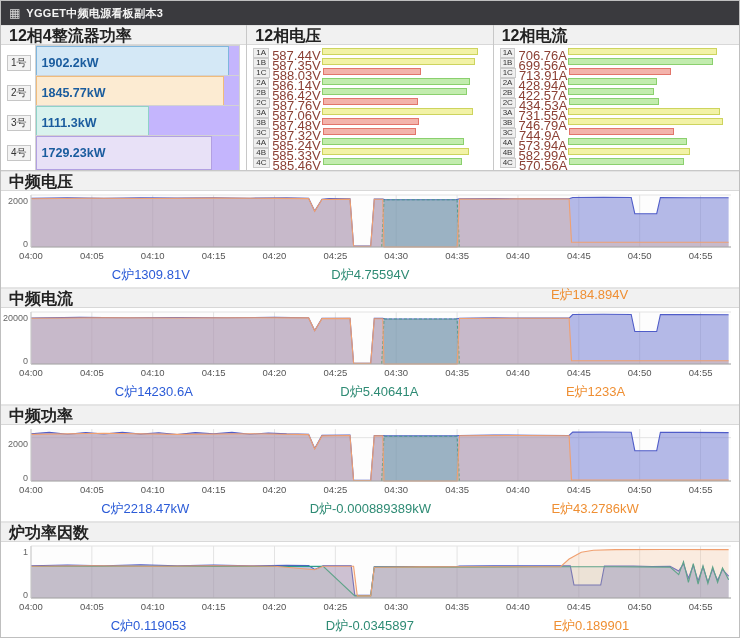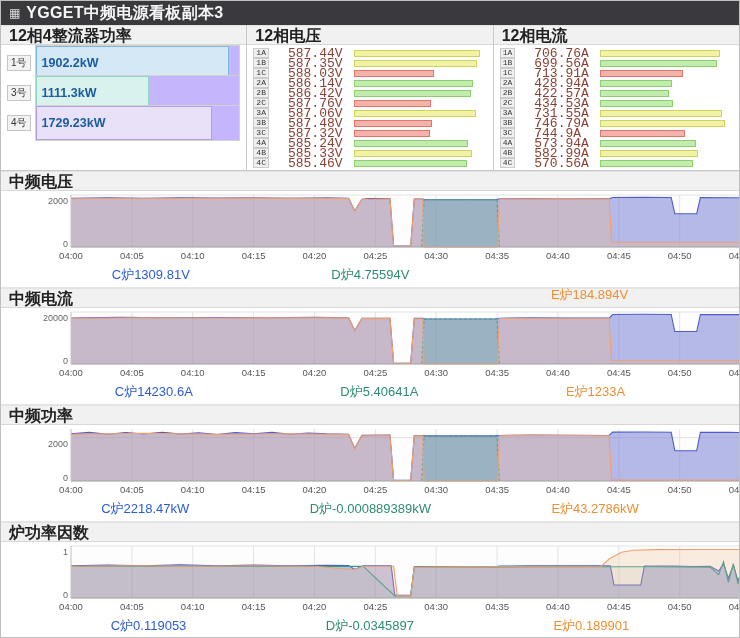--- a/index.html
+++ b/index.html
@@ -5,21 +5,21 @@
   html,body{margin:0;padding:0;}
   body{
     width:740px;height:638px;overflow:hidden;
     font-family:"Liberation Sans","DejaVu Sans",sans-serif;
     background:#fff;color:#222;border:1px solid #bfbfbf;box-sizing:border-box;
   }
   *{box-sizing:border-box;}
   
   .titlebar{height:24px;display:flex;align-items:center;background:#3a3a3e;color:#f5f5f5;padding:0 8px;gap:6px;}
   .titlebar .tb-icon{font-size:12px;color:#d8d8d8;line-height:1;}
-  .titlebar .tb-title{font-size:16px;font-weight:bold;letter-spacing:.3px;}
+  .titlebar .tb-title{font-size:11px;font-weight:bold;letter-spacing:.3px;}
   
   .top{display:flex;height:146px;border-bottom:1px solid #c8c8c8;background:#fff;}
   .panel{flex:1;min-width:0;border-right:1px solid #c8c8c8;display:flex;flex-direction:column;}
   .panel:last-child{border-right:none;}
   .panel-header,.section-header{
     background:#f1f1f1;border-bottom:1px solid #d8d8d8;border-top:1px solid #e3e3e3;
     font-size:16px;font-weight:bold;color:#222;padding:3px 8px;height:20px;line-height:14px;flex:0 0 auto;
   }
   .panel-body{flex:1;padding:4px 6px;overflow:hidden;}
   
@@ -28,51 +28,58 @@
   .chip{background:#f3f3f3;border:1px solid #c6c6c6;font-size:10px;color:#333;padding:1px 3px;line-height:12px;flex:0 0 auto;}
   .rect-track{position:relative;flex:1;height:36px;border:1px solid #d2d2d2;background:#c4b5fd;}
   .rect-bar{position:absolute;left:0;top:0;bottom:0;}
   .c-blue{background:#d4e8f6;border:1px solid #7fb6de;}
   .c-orange{background:#fcebd2;border:1px solid #f0bc7c;}
   .c-teal{background:#d9f2ee;border:1px solid #8fd2c8;}
   .c-purple{background:#e8e1f7;border:1px solid #b2a0e2;}
   .rect-val{position:absolute;left:6px;top:50%;transform:translateY(-50%);font-size:12.5px;font-weight:bold;color:#1a5c9e;white-space:nowrap;}
   
   .phase-body{display:flex;flex-direction:column;justify-content:space-between;padding:3px 6px 4px 6px;}
-  .phase-row{display:flex;align-items:center;gap:19px;height:10px;font-family:Liberation Mono, monospace;}
+  .phase-row{display:flex;gap:3px;height:10px;}
   .phase-chip{background:#efefef;border:1px solid #cbcbcb;font-size:8px;line-height:8px;padding:0 2px;color:#333;flex:0 0 auto;}
   .phase-val{font-size:13px;color:#8b4034;width:47px;white-space:nowrap;flex:0 0 auto;}
   .phase-track{flex:1;height:7px;position:relative;}
   .phase-bar{height:100%;}
   .bar-yellow{background:#f2f2a6;border:1px solid #cdd45e;}
   .bar-green{background:#c2ecae;border:1px solid #8bd06e;}
   .bar-red{background:#f3b3ab;border:1px solid #e2756a;}
   
   .chart-section{border-bottom:1px solid #e5e5e5;}
-  .chart-plot{height:72px;width:652px;margin-left:40px;}
+  .chart-plot{height:72px;width:652px;}
   .chart-footer{height:24px;display:flex;align-items:center;justify-content:space-around;padding:0 40px;}
   .legend-item{font-size:13px;font-weight:500;white-space:nowrap;}
 </style>
 </head>
 <body>
 
 <div class="titlebar">
   <span class="tb-icon">▦</span>
   <span class="tb-title">YGGET中频电源看板副本3</span>
 </div>
 
 <div class="top">
   <div class="panel">
     <div class="panel-header">12相4整流器功率</div>
     <div class="panel-body rect-body">
         <div class="rect-row">
           <span class="chip">1号</span>
           <div class="rect-track">
             <div class="rect-bar c-blue" style="width:95.1%"></div>
             <span class="rect-val">1902.2kW</span>
+          </div>
+        </div>
+        <div class="rect-row">
+          <span class="chip">2号</span>
+          <div class="rect-track">
+            <div class="rect-bar c-orange" style="width:92.3%"></div>
+            <span class="rect-val">1845.77kW</span>
           </div>
         </div>
         <div class="rect-row">
           <span class="chip">3号</span>
           <div class="rect-track">
             <div class="rect-bar c-teal" style="width:55.6%"></div>
             <span class="rect-val">1111.3kW</span>
           </div>
         </div>
         <div class="rect-row">

